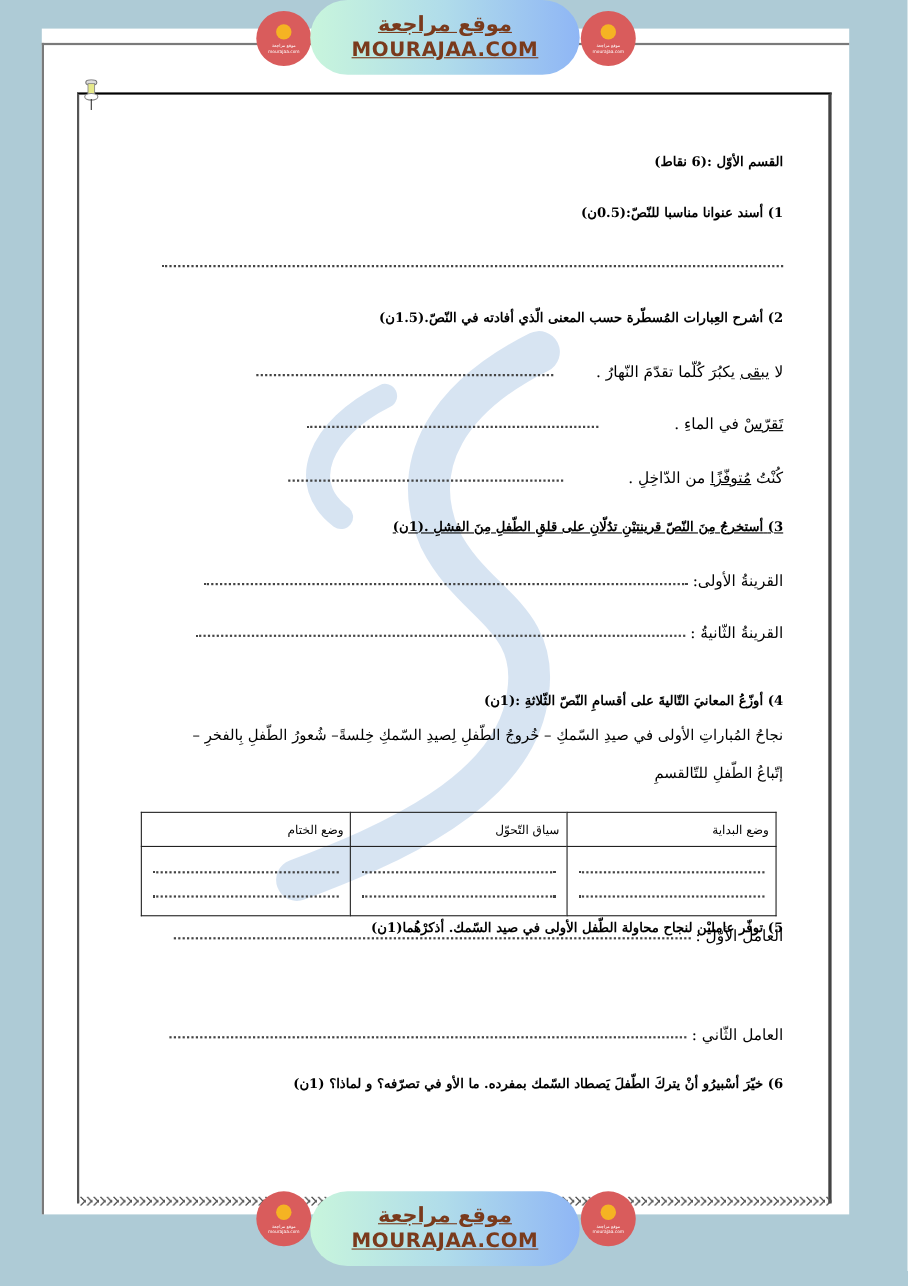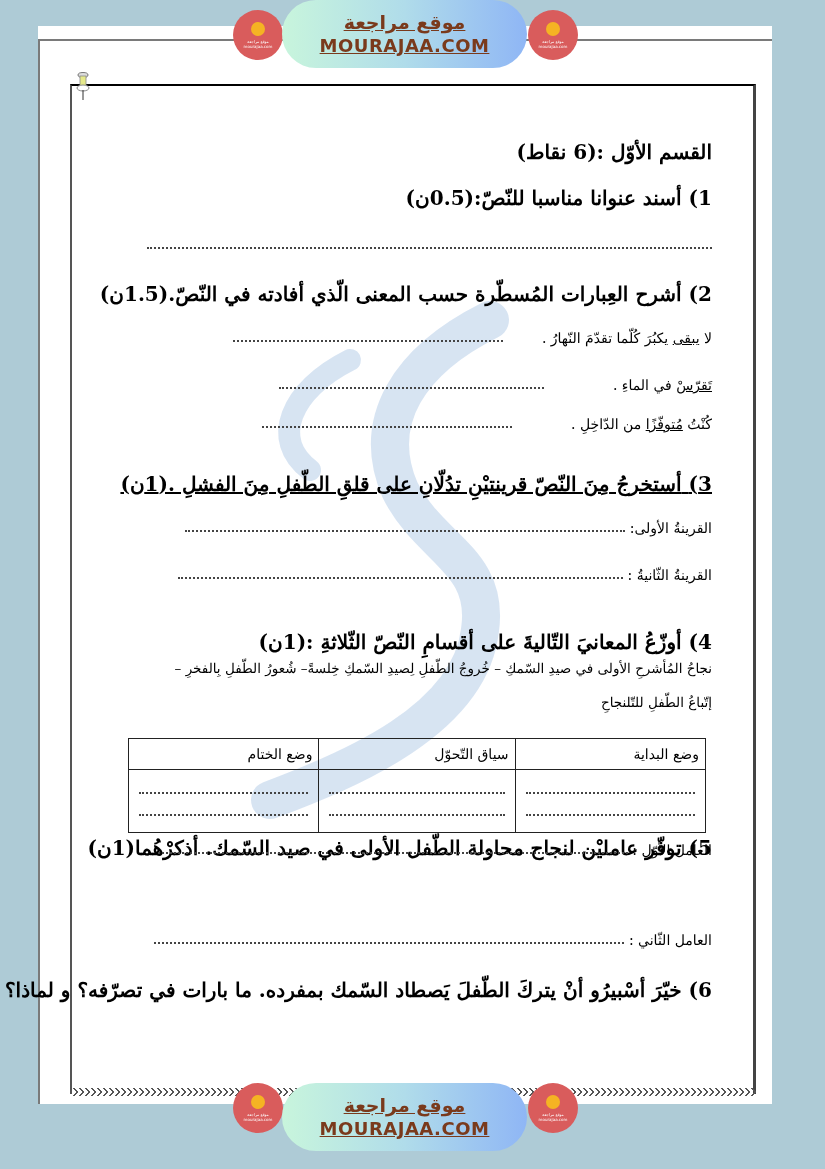--- a/index.html
+++ b/index.html
@@ -51,33 +51,33 @@
     }
     .badge .dot {
       width: 14px; height: 14px; border-radius: 50%; background: #f5b323; margin-bottom: 3px;
     }
     .badge .tiny { font-family: "DejaVu Sans", sans-serif; font-size: 4px; color: #fff; line-height: 5px; }
     .watermark {
       position: absolute; left: 230px; top: 300px; width: 380px; height: 520px; opacity: 0.35;
     }
     .line {
       position: absolute; right: 113px; direction: rtl; text-align: right;
-      font-size: 20px; color: #000; white-space: nowrap; font-weight: bold;
+      font-size: 12px; color: #000; white-space: nowrap; font-weight: bold;
     }
     .line.normal { font-weight: normal; font-size: 14px; }
     .dots {
       display: inline-block; border-bottom: 2px dotted #444; height: 4px; vertical-align: middle;
     }
     .u { text-decoration: underline; }
     table.grid {
       position: absolute; left: 128px; top: 738px; width: 578px; border-collapse: collapse;
       direction: rtl; font-family: "DejaVu Serif", serif;
     }
     table.grid td, table.grid th {
-      border: 1.5px solid #222; font-size: 14px; font-weight: normal; padding: 2px 6px;
+      border: 1.5px solid #222; font-size: 11px; font-weight: normal; padding: 2px 6px;
     }
     table.grid th { height: 26px; text-align: right; }
     table.grid td { height: 58px; vertical-align: middle; }
     .cell-dots { display: block; border-bottom: 2px dotted #444; height: 6px; margin: 14px 4px; }
   </style>
 </head>
 <body>
 
 <div class="page"></div>
 <div class="page-topline"></div>
@@ -129,21 +129,21 @@
 <div class="line normal" style="top:330px;">
   <span>لا </span><span class="u">يبقى</span><span> يكبُرَ كُلّما تقدّمَ النّهارُ .</span>
   <span style="display:inline-block;width:30px;"></span>
   <span class="dots" style="width:270px;"></span>
 </div>
 <div class="line normal" style="top:377px;">
   <span></span><span class="u">تَقرّسْ</span><span> في الماءِ .</span>
   <span style="display:inline-block;width:60px;"></span>
   <span class="dots" style="width:265px;"></span>
 </div>
-<div class="line normal" style="top:416px;text-align:right;">
+<div class="line normal" style="top:426px;text-align:right;">
   <span>كُنْتُ </span><span class="u">مُتوفّزًا</span><span> من الدّاخِلِ .</span>
   <span style="display:inline-block;width:50px;"></span>
   <span class="dots" style="width:250px;"></span>
 </div>
 
 <div class="line" style="top:472px;text-decoration:underline;">
   <span>3)</span>
   <span>أستخرجُ مِنَ النّصّ قرينتيْنِ تدُلّانِ على قلقِ الطّفلِ مِنَ الفشلِ .(1ن)</span>
 </div>
 <div class="line normal" style="top:520px;">
@@ -152,22 +152,22 @@
 </div>
 <div class="line normal" style="top:567px;">
   <span>القرينةُ الثّانيةُ :</span>
   <span class="dots" style="width:445px;"></span>
 </div>
 
 <div class="line" style="top:614px;margin-top:16px;">
   <span>4)</span>
   <span>أوزّعُ المعانيَ التّاليةَ على أقسامِ النّصّ الثّلاثةِ :(1ن)</span>
 </div>
-<div class="line normal" style="top:660px; font-size:13.5px;">نجاحُ المُأشرحِ الأولى في صيدِ السّمكِ – خُروجُ الطّفلِ لِصيدِ السّمكِ خِلسةً– شُعورُ الطّفلِ بِالفخرِ –</div>
-<div class="line normal" style="top:694px; font-size:13.5px;">إتّباعُ الطّفلِ للتّلنجاحِ</div>
+<div class="line normal" style="top:660px; font-size:13.5px;">نجاحُ المُباراتِ الأولى في صيدِ السّمكِ – خُروجُ الطّفلِ لِصيدِ السّمكِ خِلسةً– شُعورُ الطّفلِ بِالفخرِ –</div>
+<div class="line normal" style="top:694px; font-size:13.5px;">إتّباعُ الطّفلِ للتّالقسمِ</div>
 
 <table class="grid">
   <tbody>
       <tr>
     <th style="width:33%;">وضع البداية</th>
     <th style="width:34%;">سياق التّحوّل</th>
     <th style="width:33%;">وضع الختام</th>
   </tr>
   <tr>
     <td>
@@ -194,21 +194,21 @@
   <span>العامل الأوّل :</span>
   <span class="dots" style="width:470px;"></span>
 </div>
 <div class="line normal" style="top:932px;">
   <span>العامل الثّاني :</span>
   <span class="dots" style="width:470px;"></span>
 </div>
 
 <div class="line" style="top:978px;">
   <span>6)</span>
-  <span>خيّرَ أسْبيرُو أنْ يتركَ الطّفلَ يَصطاد السّمك بمفرده. ما بارات في تصرّفه؟ و لماذا؟ (1ن)</span>
+  <span>خيّرَ أسْبيرُو أنْ يتركَ الطّفلَ يَصطاد السّمك بمفرده. ما الأو في تصرّفه؟ و لماذا؟ (1ن)</span>
 </div>
 
 <div class="badge" style="left:233px; top:1083px;">
   <span class="dot"></span>
   <span class="tiny">موقع مراجعة</span>
   <span class="tiny">mourajaa.com</span>
 </div>
 <div class="banner" style="left:282px; top:1083px;">
   <span class="ar">موقع مراجعة</span>
   <span class="en">MOURAJAA.COM</span>

